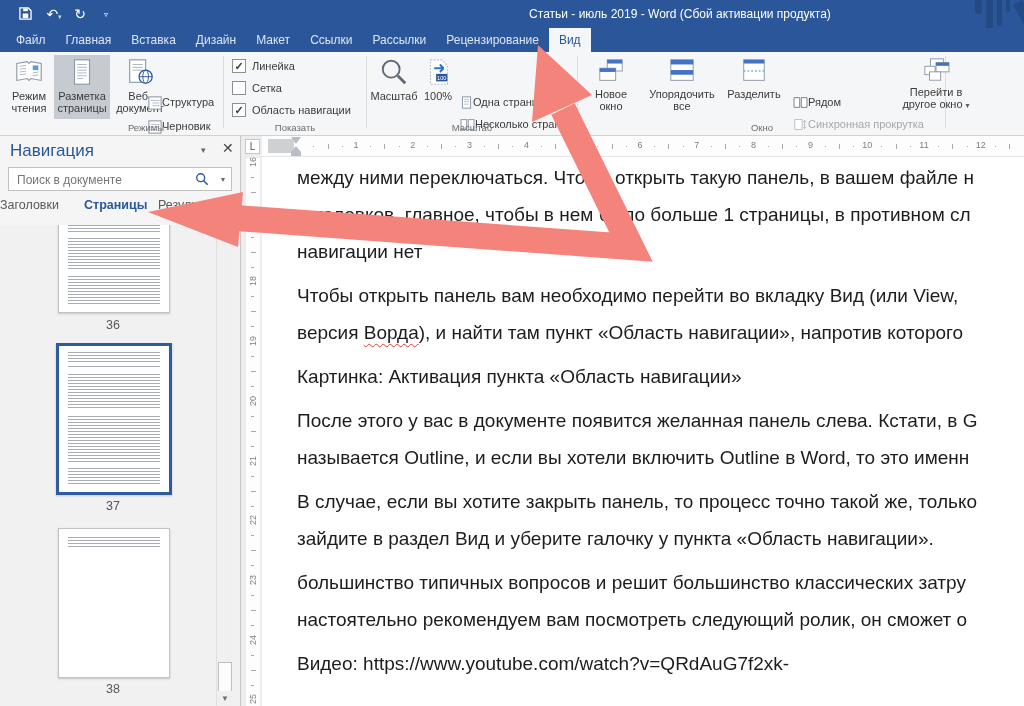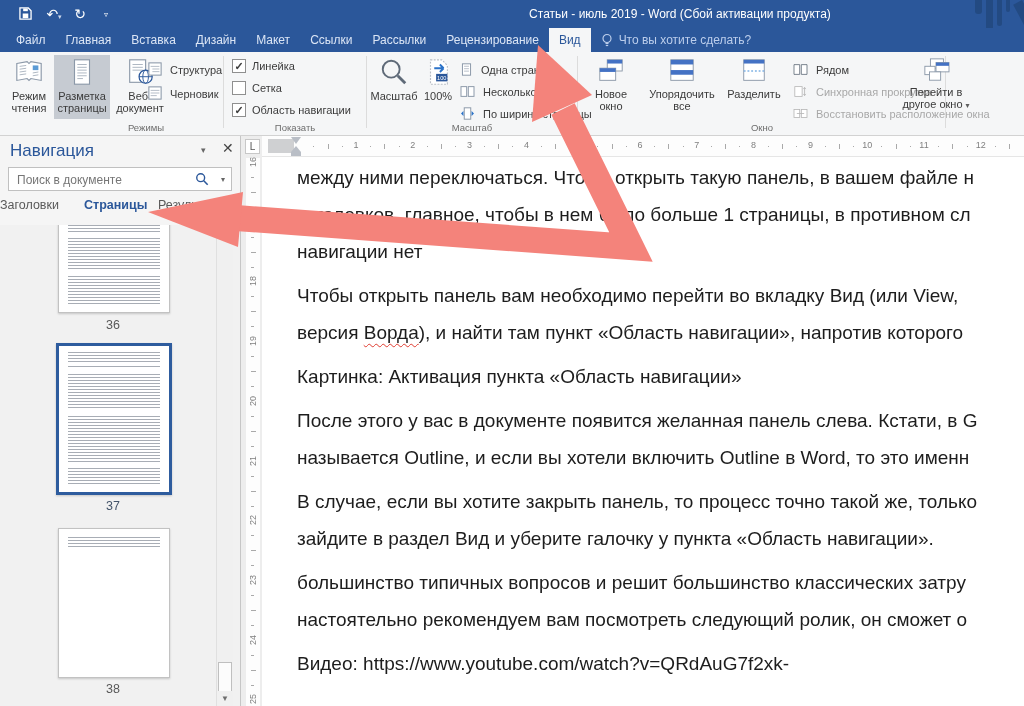--- a/index.html
+++ b/index.html
@@ -23,21 +23,21 @@
   #tellme{display:flex;align-items:center;gap:6px;color:#bcceec;font-size:12px;padding:0 10px;white-space:nowrap;}
 
   
   #ribbon{position:absolute;left:0;top:52px;width:1024px;height:84px;background:#f5f6f7;
           border-bottom:1px solid #d2d2d2;box-sizing:border-box;font-size:11px;color:#3b3b3b;}
   .vsep{position:absolute;top:4px;height:72px;width:1px;background:#dcdcdc;}
   .grp-label{position:absolute;bottom:2px;text-align:center;font-size:9.5px;color:#6d6d6d;}
   .bigbtn{position:absolute;top:3px;height:64px;text-align:center;line-height:12px;cursor:default;}
   .bigbtn .ic{display:block;margin:2px auto 3px;}
   .bigbtn.sel{background:#c6cbd2;border-radius:0;}
-  .smallbtn{position:absolute;height:18px;display:flex;align-items:flex-end;gap:8px;white-space:nowrap;}
+  .smallbtn{position:absolute;height:18px;display:flex;align-items:flex-start;gap:0;white-space:nowrap;margin-top:38px;}
   .smallbtn svg{flex:none;}
   .smallbtn.disabled{color:#a8a8a8;}
   .chkrow{position:absolute;height:16px;display:flex;align-items:center;gap:6px;white-space:nowrap;}
   .chkbox{width:12px;height:12px;background:#fff;border:1px solid #8f8f8f;font-size:11px;
           line-height:12px;text-align:center;color:#3f3f3f;font-weight:bold;}
   .caret{font-size:8px;color:#5f5f5f;}
 
   
   #navpane{position:absolute;left:0;top:136px;width:240px;height:570px;background:#f5f5f5;}
   #nav-title{position:absolute;left:10px;top:5px;font-size:17px;color:#2b579a;}
@@ -130,28 +130,20 @@
   <div id="tabbar">
     <div class="rtab">Файл</div>
     <div class="rtab">Главная</div>
     <div class="rtab">Вставка</div>
     <div class="rtab">Дизайн</div>
     <div class="rtab">Макет</div>
     <div class="rtab">Ссылки</div>
     <div class="rtab">Рассылки</div>
     <div class="rtab">Рецензирование</div>
     <div class="rtab active">Вид</div>
-    <div id="tellme">
-      <svg width="12" height="15" viewBox="0 0 12 15">
-        <circle cx="6" cy="5.5" r="4" fill="none" stroke="#bcceec" stroke-width="1.2"></circle>
-        <line x1="4.5" y1="10.5" x2="7.5" y2="10.5" stroke="#bcceec" stroke-width="1.2"></line>
-        <line x1="4.8" y1="12.5" x2="7.2" y2="12.5" stroke="#bcceec" stroke-width="1.2"></line>
-      </svg>
-      <span>Что вы хотите сделать?</span>
-    </div>
   </div>
 
   <div id="ribbon">
 
     <div class="bigbtn" style="left:6px;width:46px;">
       <svg class="ic" width="30" height="30" viewBox="0 0 32 32">
         <path class="icon-stroke" d="M3 7 L14 5 L16 7 L18 5 L29 7 V25 L18 23 L16 25 L14 23 L3 25 Z"></path>
         <line class="icon-line" x1="6" y1="10" x2="13" y2="9"></line>
           <line class="icon-line" x1="6" y1="13" x2="13" y2="12"></line>
         <line class="icon-line" x1="6" y1="16" x2="13" y2="15"></line>

